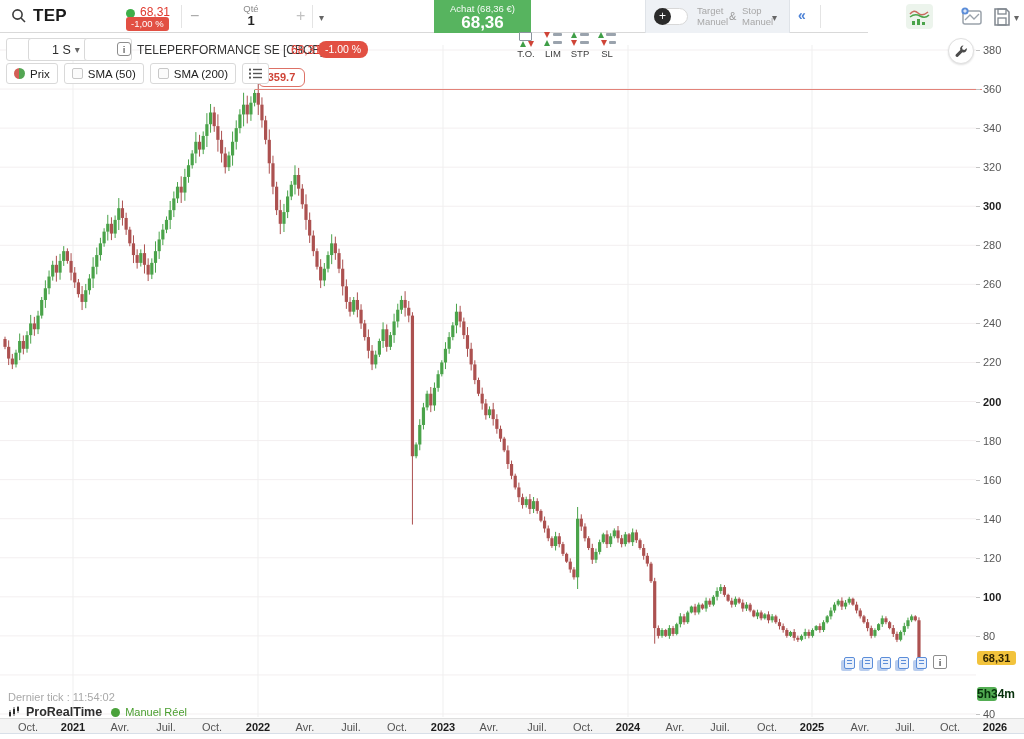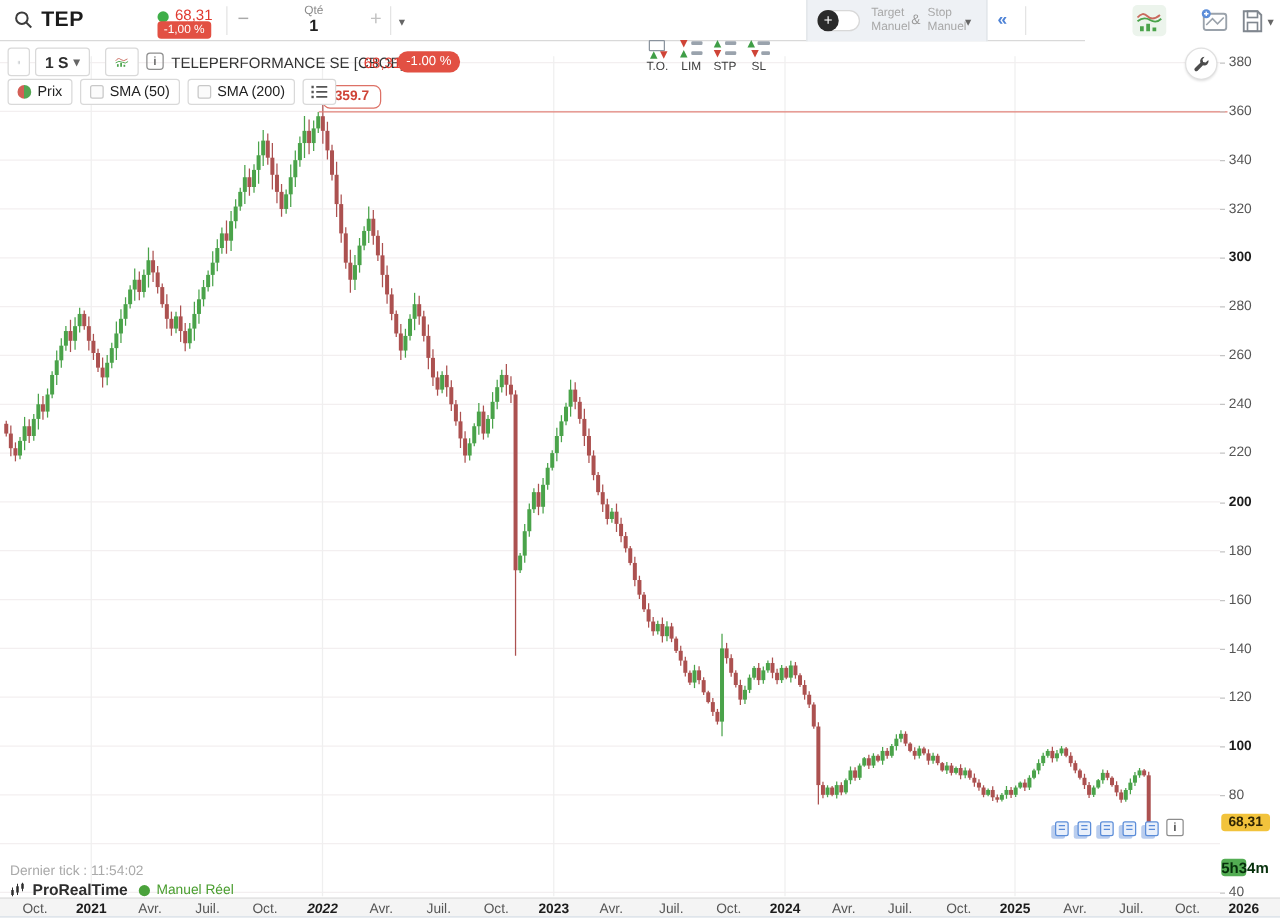--- a/index.html
+++ b/index.html
@@ -36,21 +36,21 @@
   #target-toggle .knob { position:absolute; left:-1px; top:-1px; width:17px; height:17px; border-radius:50%; background:#2a2a2a; color:#fff; font-size:12px; line-height:16px; text-align:center; }
   .ts-lbl { font-size:9.5px; color:#a8a8a8; line-height:10.5px; }
   #right-icons .icobtn { position:absolute; top:4px; width:27px; height:25px; border-radius:4px; cursor:pointer; text-align:center; }
   #chart-ico { left:906px; background:#ecf4ec; }
   #shot-ico { left:958px; }
   #save-ico { left:988px; }
 
   
   #chart-region { position:absolute; left:0; top:33px; width:1024px; height:685px; background:#fff; }
   #plot-svg { position:absolute; left:0; top:0; }
-  .ovl-btn { position:absolute; background:#fff; border:1px solid #d9d9d9; border-radius:3px; color:#2e2e2e; font-size:11.5px; display:flex; align-items:center; gap:4px; padding:0 7px; cursor:pointer; z-index:30;font-weight:bold; }
+  .ovl-btn { position:absolute; background:#fff; border:1px solid #d9d9d9; border-radius:3px; color:#2e2e2e; font-size:11.5px; display:flex; align-items:center; gap:4px; padding:0 23px; cursor:pointer; z-index:30; }
   #grip-btn { left:6px; top:5px; width:18px; height:23px; justify-content:center; }
   #tf-btn { left:28px; top:5px; height:23px; }
   #ctype-btn { left:84px; top:5px; width:27px; height:23px; justify-content:center; }
   #info-ico { position:absolute; left:117px; top:9px; width:14px; height:14px; border:1.2px solid #8d8d8d; border-radius:3px; font-size:9.5px; color:#6f6f6f; text-align:center; line-height:13px; font-weight:bold; z-index:30; }
   #instrument { position:absolute; left:137px; top:10px; font-size:12px; color:#333; z-index:30; }
   #r2-price { position:absolute; left:291px; top:10px; font-size:12px; color:#e0392e; z-index:30; }
   #r2-change { position:absolute; left:318px; top:8px; font-size:10.5px; color:#fff; background:#e25043; border-radius:8px; padding:2px 7px 3px; z-index:30; }
   #wrench-btn { position:absolute; left:948px; top:5px; width:26px; height:26px; border-radius:50%; background:#fff; border:1px solid #e0e0e0; box-shadow:0 1px 2px rgba(0,0,0,.12); z-index:30; cursor:pointer; }
   #legend-row { position:absolute; left:6px; top:30px; z-index:30; display:flex; gap:6px; }
   .leg-btn { background:#fff; border:1px solid #d9d9d9; border-radius:3px; height:21px; display:flex; align-items:center; gap:5px; padding:0 7px; font-size:11.5px; color:#222; cursor:pointer; }
@@ -98,20 +98,24 @@
   <div class="abs" id="tl-dot"></div>
   <div class="abs" id="tl-price">68,31</div>
   <div class="abs" id="tl-change">-1,00 %</div>
   <div class="sep" style="left:181px"></div>
   <div class="abs qty-sign" style="left:190px">−</div>
   <div class="abs" id="qty-label">Qté</div>
   <div class="abs" id="qty-value">1</div>
   <div class="abs qty-sign" style="left:296px;color:#c2c2c2">+</div>
   <div class="sep" style="left:312px"></div>
   <div class="abs chev" style="left:319px;top:12px">▾</div>
+  <div class="trade-btn" id="buy-btn">
+    <div class="sub">Achat (68,36 €)</div>
+    <div class="big">68,36</div>
+  </div>
 
   <div class="otype" style="left:511px">
     <div class="oicon">
       <div class="page"></div>
       <div class="tri-up" style="left:4px;top:9px"></div>
         <div class="tri-dn" style="left:12px;top:9px"></div>
     </div>
       <div class="olabel">T.O.</div>
   </div>
   <div class="otype" style="left:538px">
@@ -857,21 +861,21 @@
     <span id="rt-label">Manuel Réel</span>
   </div>
 </div>
 
 <div id="time-strip">
     <div class="xtick" style="left: 28px;">Oct.</div>
     <div class="xtick b" style="left: 73px;">2021</div>
     <div class="xtick" style="left: 120px;">Avr.</div>
     <div class="xtick" style="left: 166px;">Juil.</div>
     <div class="xtick" style="left: 212px;">Oct.</div>
-    <div class="xtick b" style="left: 258px; font-style: italic;">2022</div>
+    <div class="xtick b" style="left: 258px;">2022</div>
     <div class="xtick" style="left: 305px;">Avr.</div>
     <div class="xtick" style="left: 351px;">Juil.</div>
     <div class="xtick" style="left: 397px;">Oct.</div>
     <div class="xtick b" style="left: 443px;">2023</div>
     <div class="xtick" style="left: 489px;">Avr.</div>
     <div class="xtick" style="left: 537px;">Juil.</div>
     <div class="xtick" style="left: 583px;">Oct.</div>
     <div class="xtick b" style="left: 628px;">2024</div>
     <div class="xtick" style="left: 675px;">Avr.</div>
     <div class="xtick" style="left: 720px;">Juil.</div>

